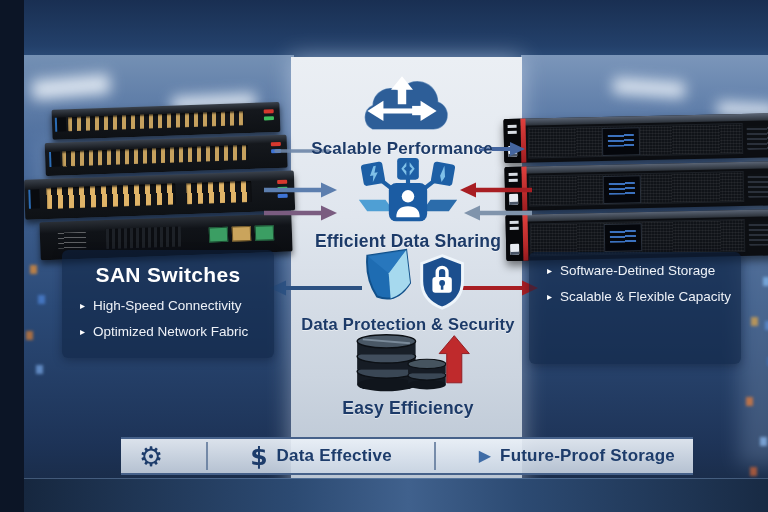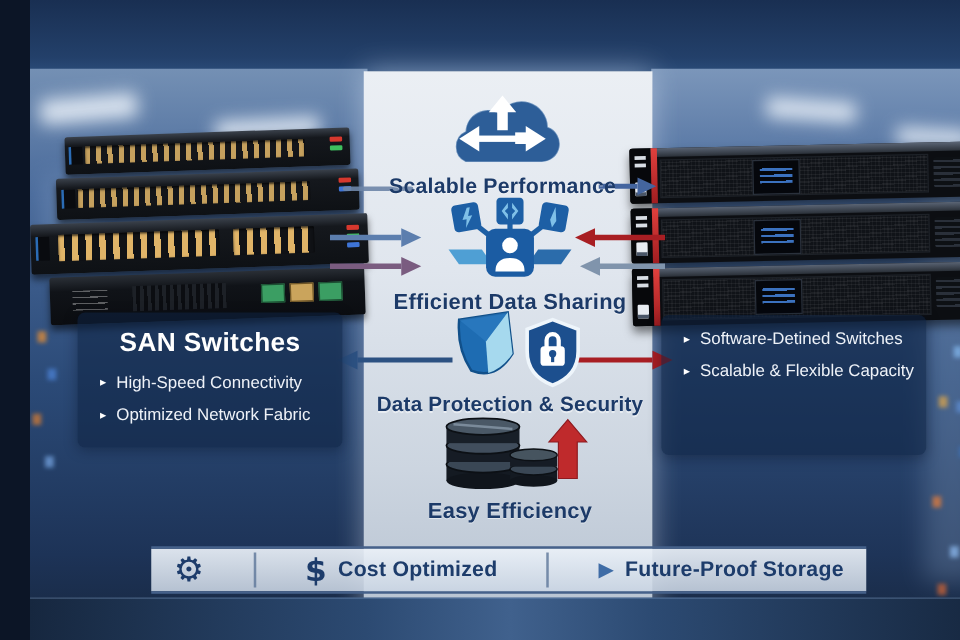--- a/index.html
+++ b/index.html
@@ -302,36 +302,36 @@
     </div>
     <div class="sp-item">
       <span class="bullet">▸</span>
       <span>Optimized Network Fabric</span>
     </div>
   </div>
 
   <div class="side-panel right">
     <div class="sp-item">
       <span class="bullet">▸</span>
-      <span>Software-Detined Switches</span>
+      <span>Software-Detined Storage</span>
     </div>
     <div class="sp-item">
       <span class="bullet">▸</span>
       <span>Scalable &amp; Flexible Capacity</span>
     </div>
   </div>
 
   <div class="footer-bar">
     <div class="fitem">
       <span class="ficon gear">⚙</span>
     </div>
     <div class="fdiv"></div>
     <div class="fitem">
       <span class="ficon dollar">$</span>
-      <span class="flabel">Cost Optimized</span>
+      <span class="flabel">Data Effective</span>
     </div>
     <div class="fdiv"></div>
     <div class="fitem">
       <span class="ficon play">▶</span>
       <span class="flabel">Future-Proof Storage</span>
     </div>
   </div>
 
 </div>
 

